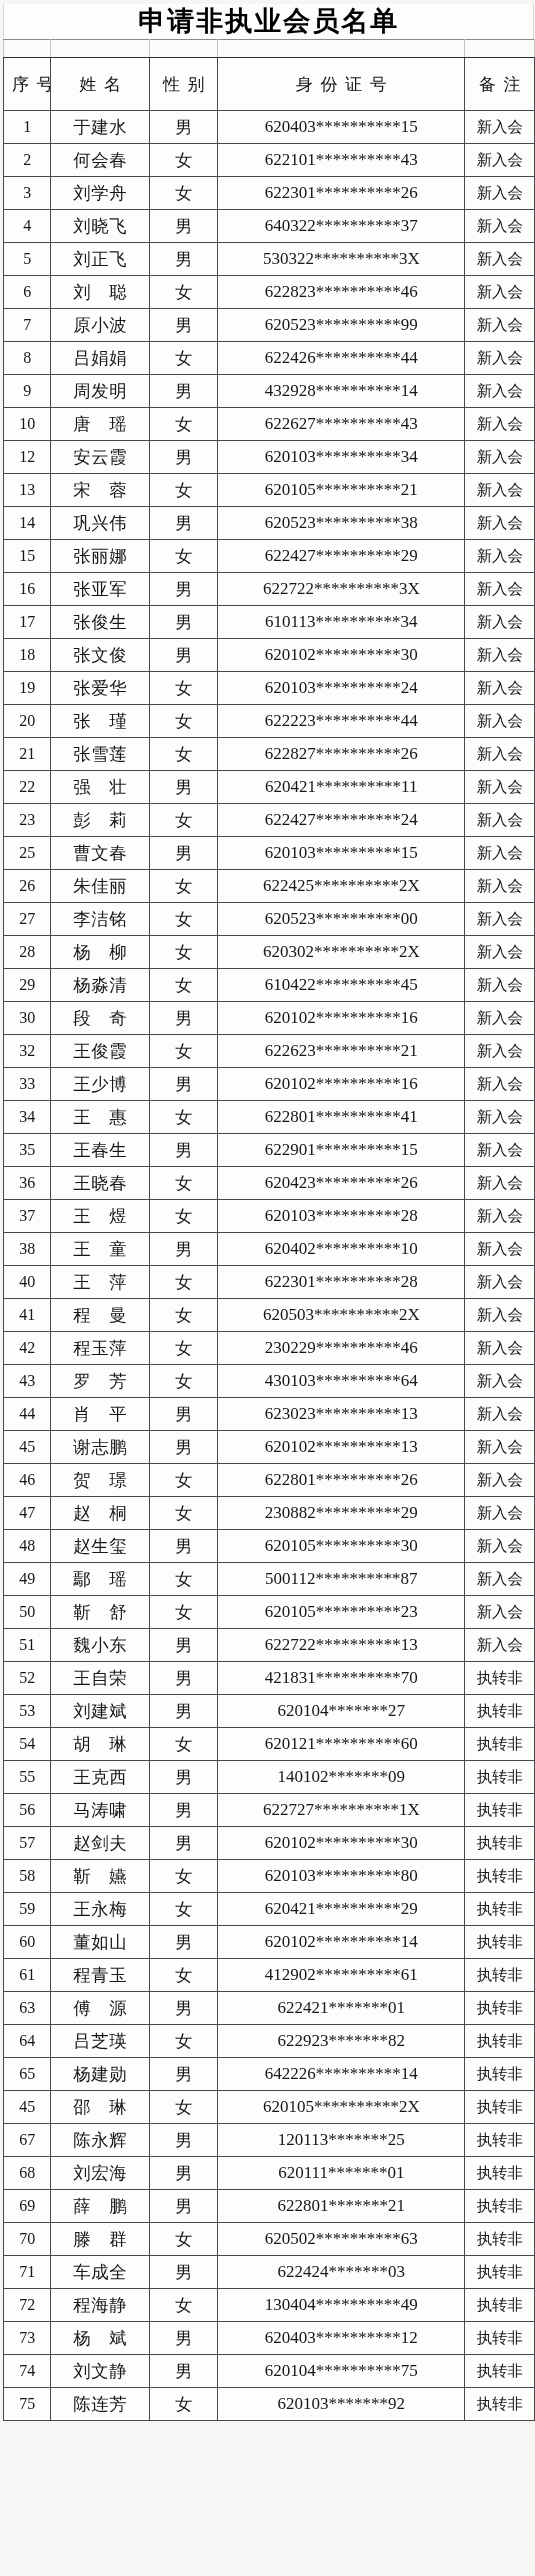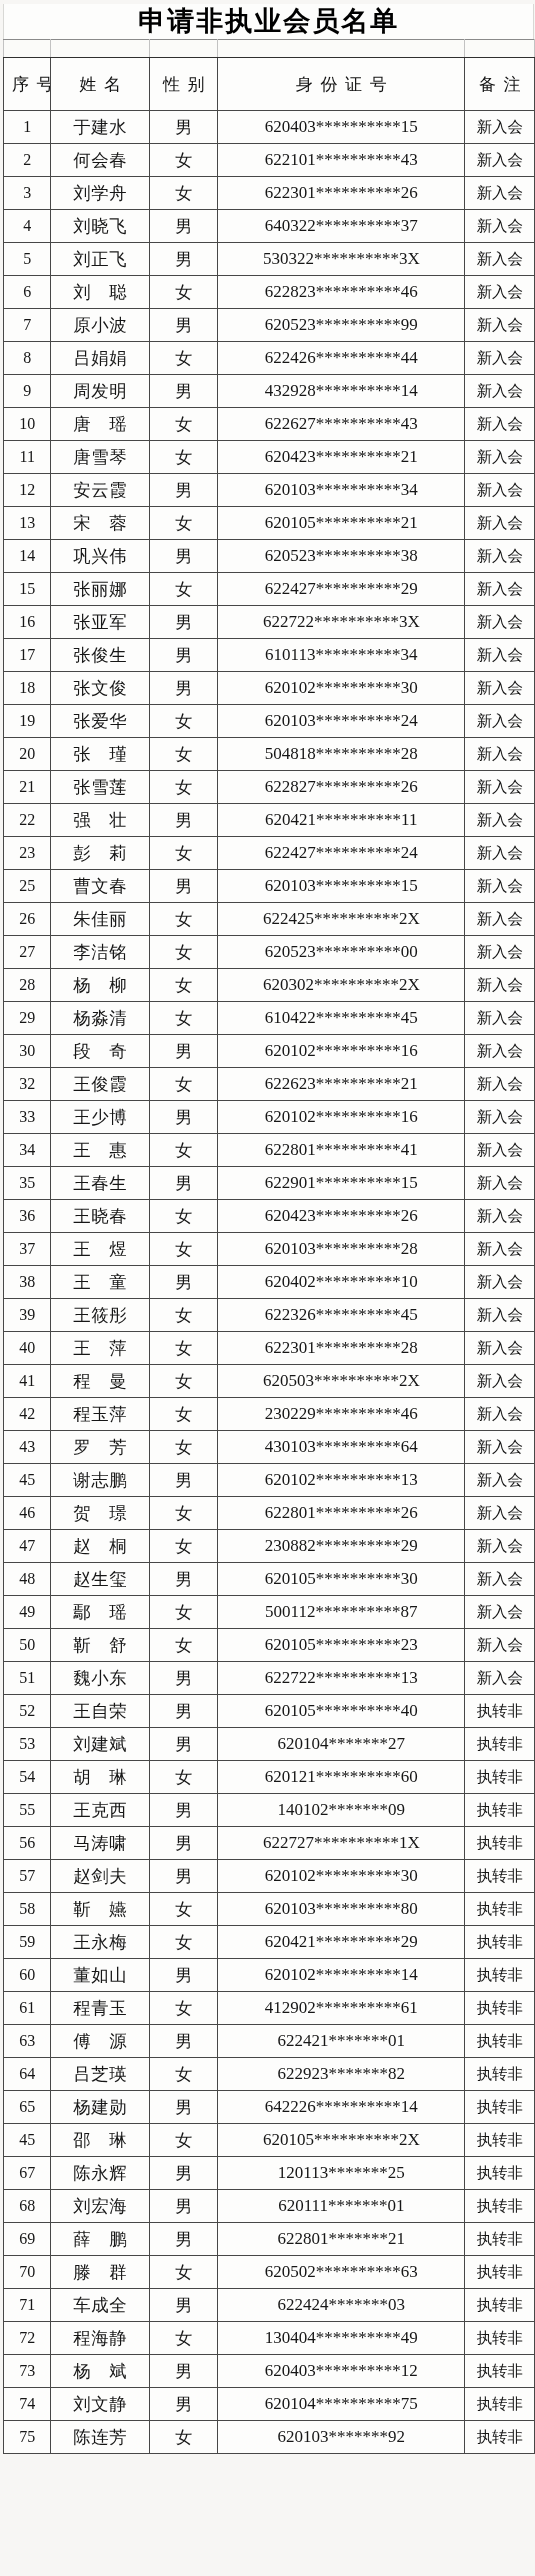--- a/index.html
+++ b/index.html
@@ -154,27 +154,20 @@
     <td class="c-remark">新入会</td>
   </tr>
         <tr class="data-row">
     <td class="c-no">10</td>
     <td class="c-name">唐　瑶</td>
     <td class="c-gender">女</td>
     <td class="c-id">622627**********43</td>
     <td class="c-remark">新入会</td>
   </tr>
         <tr class="data-row">
-    <td class="c-no">11</td>
-    <td class="c-name">唐雪琴</td>
-    <td class="c-gender">女</td>
-    <td class="c-id">620423**********21</td>
-    <td class="c-remark">新入会</td>
-  </tr>
-        <tr class="data-row">
     <td class="c-no">12</td>
     <td class="c-name">安云霞</td>
     <td class="c-gender">男</td>
     <td class="c-id">620103**********34</td>
     <td class="c-remark">新入会</td>
   </tr>
         <tr class="data-row">
     <td class="c-no">13</td>
     <td class="c-name">宋　蓉</td>
     <td class="c-gender">女</td>
@@ -220,21 +213,21 @@
     <td class="c-no">19</td>
     <td class="c-name">张爱华</td>
     <td class="c-gender">女</td>
     <td class="c-id">620103**********24</td>
     <td class="c-remark">新入会</td>
   </tr>
         <tr class="data-row">
     <td class="c-no">20</td>
     <td class="c-name">张　瑾</td>
     <td class="c-gender">女</td>
-    <td class="c-id">504818**********28</td>
+    <td class="c-id">622223**********44</td>
     <td class="c-remark">新入会</td>
   </tr>
         <tr class="data-row">
     <td class="c-no">21</td>
     <td class="c-name">张雪莲</td>
     <td class="c-gender">女</td>
     <td class="c-id">622827**********26</td>
     <td class="c-remark">新入会</td>
   </tr>
         <tr class="data-row">
@@ -336,27 +329,20 @@
     <td class="c-remark">新入会</td>
   </tr>
         <tr class="data-row">
     <td class="c-no">38</td>
     <td class="c-name">王　童</td>
     <td class="c-gender">男</td>
     <td class="c-id">620402**********10</td>
     <td class="c-remark">新入会</td>
   </tr>
         <tr class="data-row">
-    <td class="c-no">39</td>
-    <td class="c-name">王筱彤</td>
-    <td class="c-gender">女</td>
-    <td class="c-id">622326**********45</td>
-    <td class="c-remark">新入会</td>
-  </tr>
-        <tr class="data-row">
     <td class="c-no">40</td>
     <td class="c-name">王　萍</td>
     <td class="c-gender">女</td>
     <td class="c-id">622301**********28</td>
     <td class="c-remark">新入会</td>
   </tr>
         <tr class="data-row">
     <td class="c-no">41</td>
     <td class="c-name">程　曼</td>
     <td class="c-gender">女</td>
@@ -371,20 +357,27 @@
     <td class="c-remark">新入会</td>
   </tr>
         <tr class="data-row">
     <td class="c-no">43</td>
     <td class="c-name">罗　芳</td>
     <td class="c-gender">女</td>
     <td class="c-id">430103**********64</td>
     <td class="c-remark">新入会</td>
   </tr>
         <tr class="data-row">
+    <td class="c-no">44</td>
+    <td class="c-name">肖　平</td>
+    <td class="c-gender">男</td>
+    <td class="c-id">623023**********13</td>
+    <td class="c-remark">新入会</td>
+  </tr>
+        <tr class="data-row">
     <td class="c-no">45</td>
     <td class="c-name">谢志鹏</td>
     <td class="c-gender">男</td>
     <td class="c-id">620102**********13</td>
     <td class="c-remark">新入会</td>
   </tr>
         <tr class="data-row">
     <td class="c-no">46</td>
     <td class="c-name">贺　璟</td>
     <td class="c-gender">女</td>
@@ -423,21 +416,21 @@
     <td class="c-no">51</td>
     <td class="c-name">魏小东</td>
     <td class="c-gender">男</td>
     <td class="c-id">622722**********13</td>
     <td class="c-remark">新入会</td>
   </tr>
         <tr class="data-row">
     <td class="c-no">52</td>
     <td class="c-name">王自荣</td>
     <td class="c-gender">男</td>
-    <td class="c-id">620105**********40</td>
+    <td class="c-id">421831**********70</td>
     <td class="c-remark">执转非</td>
   </tr>
         <tr class="data-row">
     <td class="c-no">53</td>
     <td class="c-name">刘建斌</td>
     <td class="c-gender">男</td>
     <td class="c-id">620104*******27</td>
     <td class="c-remark">执转非</td>
   </tr>
         <tr class="data-row">

